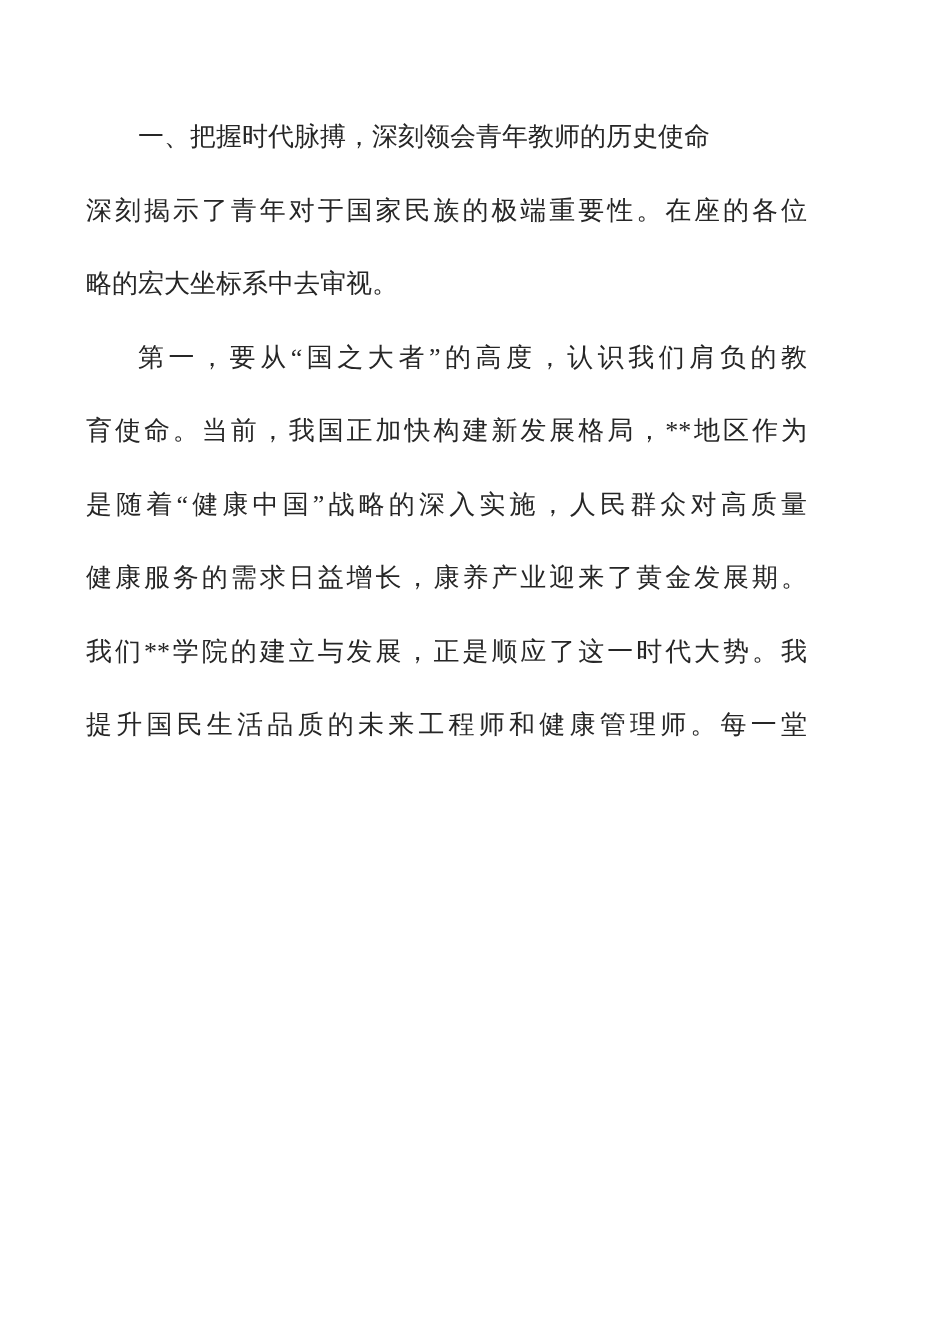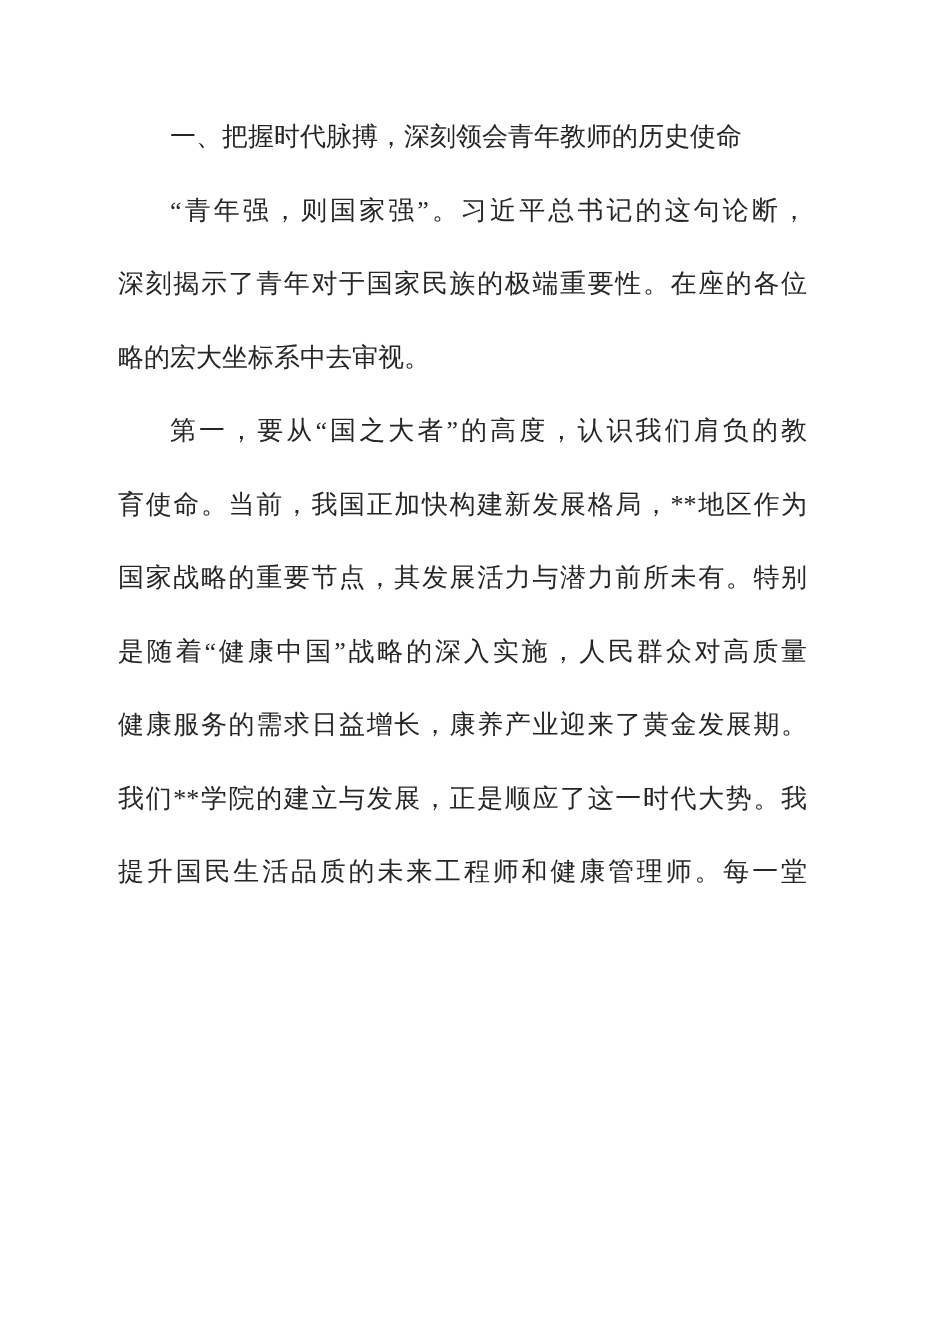--- a/index.html
+++ b/index.html
@@ -12,21 +12,21 @@
     height: 1344px;
     overflow: hidden;
   }
   .page {
     width: 950px;
     height: 1344px;
     background: #ffffff;
     box-sizing: border-box;
   }
   .doc {
-    padding: 100px 143px 0 118px;
+    padding: 100px 143px 0 86px;
     font-family: "Liberation Serif", "DejaVu Serif", serif;
     font-size: 26px;
     line-height: 73.5px;
     color: #262626;
     font-weight: 400;
   }
   .line {
     height: 73.5px;
     overflow: hidden;
     white-space: nowrap;
@@ -44,24 +44,22 @@
     text-align: left;
     text-align-last: left;
   }
 </style>
 </head>
 <body>
 
 <div class="page">
   <div class="doc">
     <div class="line plain indent">一、把握时代脉搏，深刻领会青年教师的历史使命</div>
-    <div class="line justify indent">“青年强，则国家强”。习近平总书记的这句论断，</div>
     <div class="line justify">深刻揭示了青年对于国家民族的极端重要性。在座的各位</div>
     <div class="line plain">略的宏大坐标系中去审视。</div>
     <div class="line justify indent">第一，要从“国之大者”的高度，认识我们肩负的教</div>
     <div class="line justify">育使命。当前，我国正加快构建新发展格局，**地区作为</div>
-    <div class="line justify">国家战略的重要节点，其发展活力与潜力前所未有。特别</div>
     <div class="line justify">是随着“健康中国”战略的深入实施，人民群众对高质量</div>
     <div class="line justify">健康服务的需求日益增长，康养产业迎来了黄金发展期。</div>
     <div class="line justify">我们**学院的建立与发展，正是顺应了这一时代大势。我</div>
     <div class="line justify">提升国民生活品质的未来工程师和健康管理师。每一堂</div>
   </div>
 </div>
 
 </body></html>

